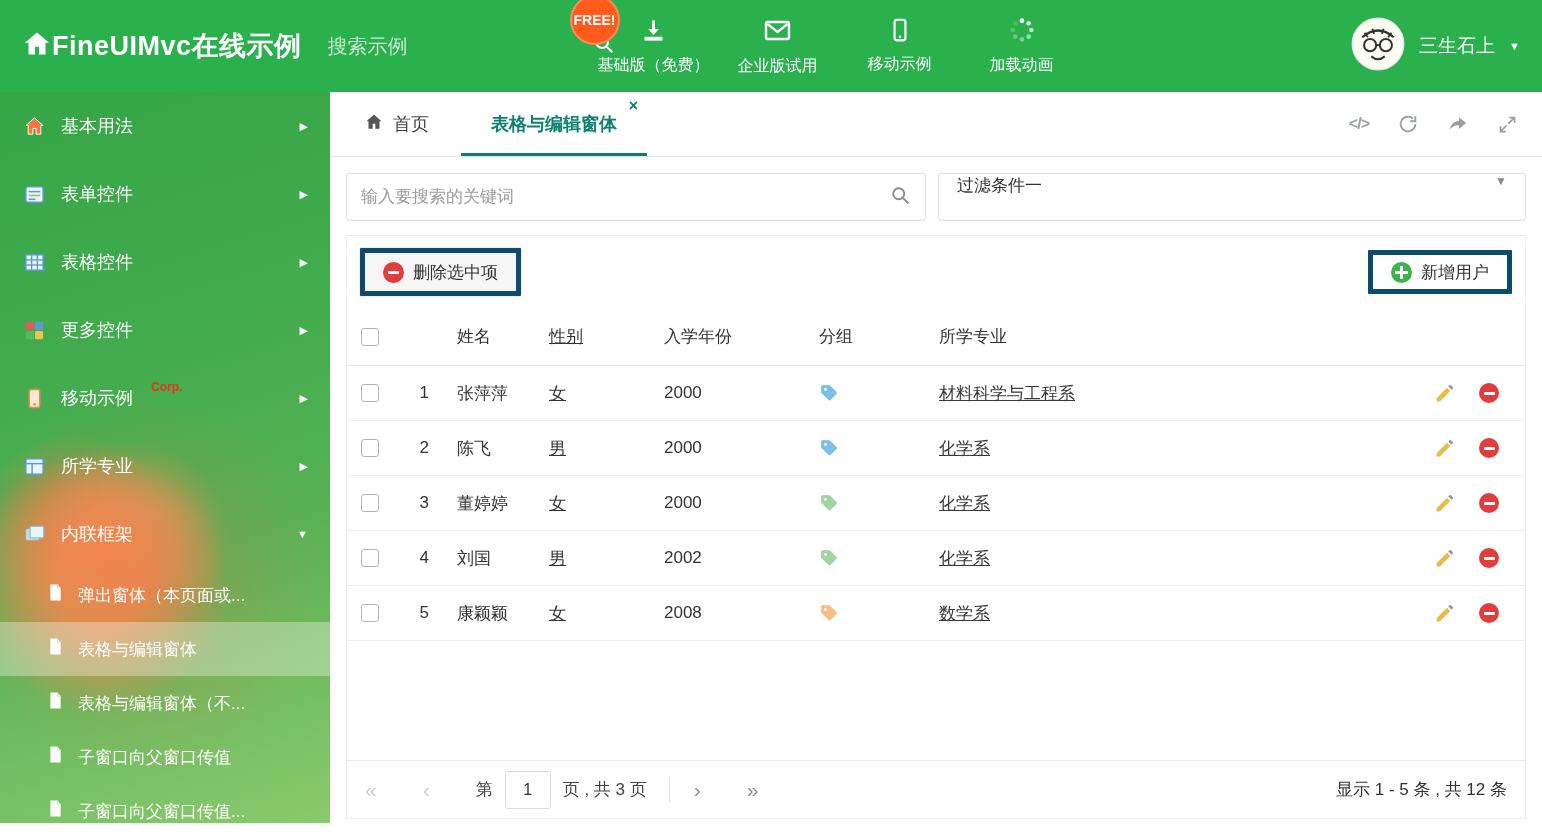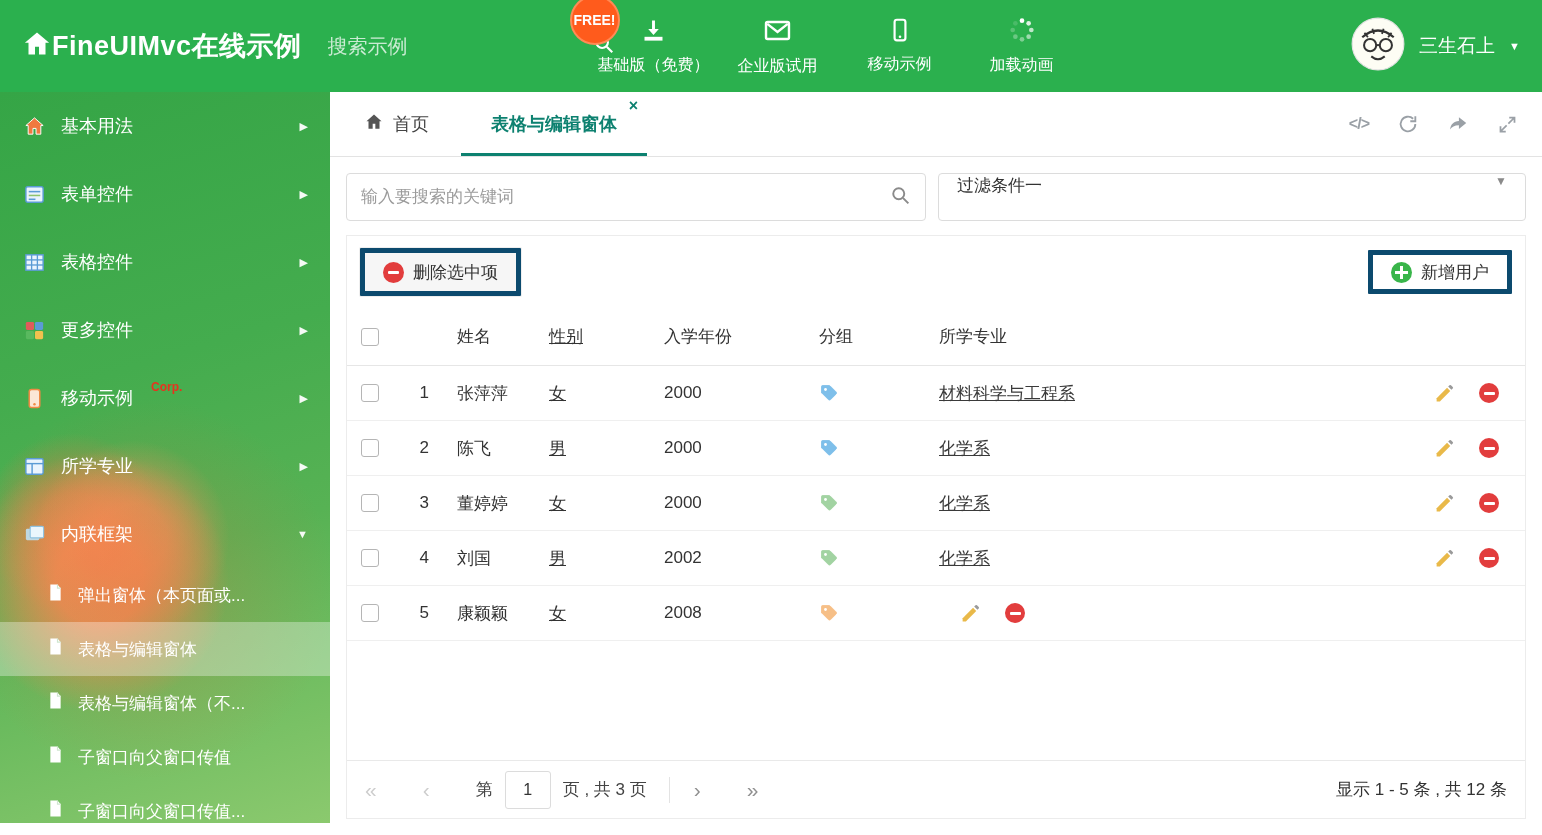--- a/index.html
+++ b/index.html
@@ -530,20 +530,21 @@
             <div class="c-gender">女</div>
             <div class="c-year">2008</div>
             <div class="c-group">
                 <span class="tagicon" style="color: rgb(245, 176, 106);">
                   <svg viewBox="0 0 24 24" width="20" height="20">
                     <path d="M3 12V4.2C3 3.5 3.5 3 4.2 3H12a2 2 0 0 1 1.4.6l7 7a2 2 0 0 1 0 2.8L14 19.8a2 2 0 0 1-2.8 0l-7.6-7.6A2 2 0 0 1 3 12z" fill="currentColor" opacity=".8" stroke="currentColor" stroke-width="1"></path>
                     <circle cx="7.8" cy="7.8" r="1.7" fill="#fff"></circle>
                   </svg>
                 </span>
               </div>
+            <div class="c-major"><a class="majorlink">数学系</a></div>
             <div class="c-actions">
               <span class="rowicon">
                   <svg viewBox="0 0 24 24" width="21" height="21">
                     <path d="M3 17.3 14.9 5.4l3.7 3.7L6.7 21H3z" fill="#e9b949"></path>
                     <path d="M16.2 4.1l1.5-1.5a1.2 1.2 0 0 1 1.7 0l2 2a1.2 1.2 0 0 1 0 1.7l-1.5 1.5z" fill="#9a9a9a"></path>
                   </svg>
                 </span>
               <span class="ico-del"></span>
             </div>
           </div>

